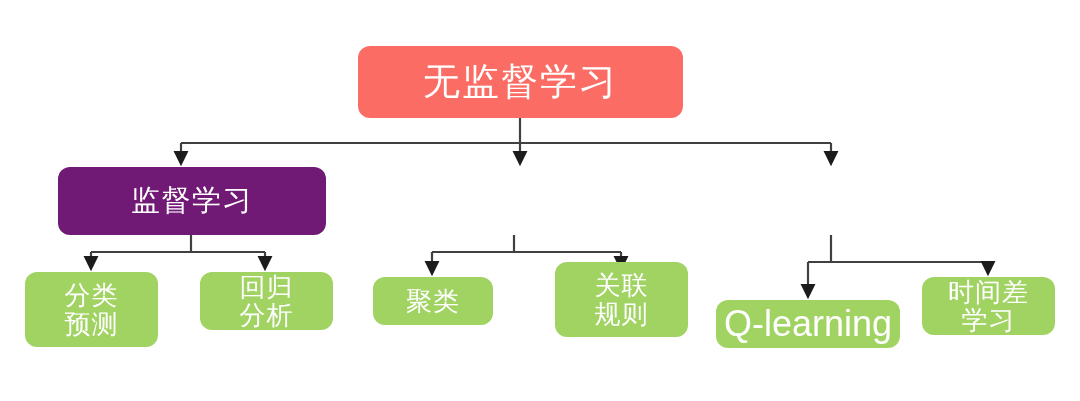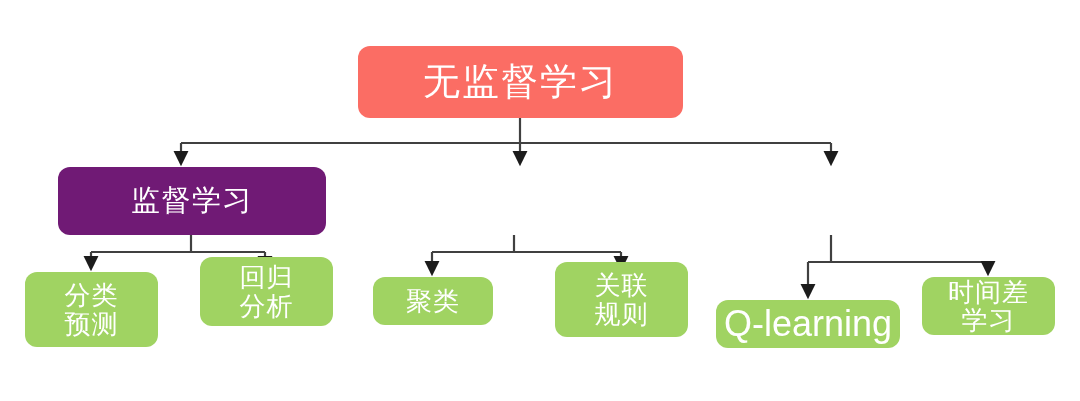--- a/index.html
+++ b/index.html
@@ -106,21 +106,21 @@
 
   <div class="node node-root" style="left:358px; top:46px; width:325px; height:72px;">无监督学习</div>
 
   <div class="node node-branch" style="left:58px; top:167px; width:268px; height:68px;">监督学习</div>
 
 
 
   <div class="node node-leaf" style="left:25px; top:272px; width:133px; height:75px;">分类
 预测</div>
 
-  <div class="node node-leaf" style="left:200px; top:257px; width:133px; height:69px;">回归
+  <div class="node node-leaf" style="left:200px; top:272px; width:133px; height:58px;">回归
 分析</div>
 
   <div class="node node-leaf" style="left:373px; top:277px; width:120px; height:48px;">聚类</div>
 
   <div class="node node-leaf" style="left:555px; top:262px; width:133px; height:75px;">关联
 规则</div>
 
   <div class="node node-leaf leaf-latin" style="left:716px; top:300px; width:184px; height:48px;">Q-learning</div>
 
   <div class="node node-leaf" style="left:922px; top:277px; width:133px; height:58px;">时间差

